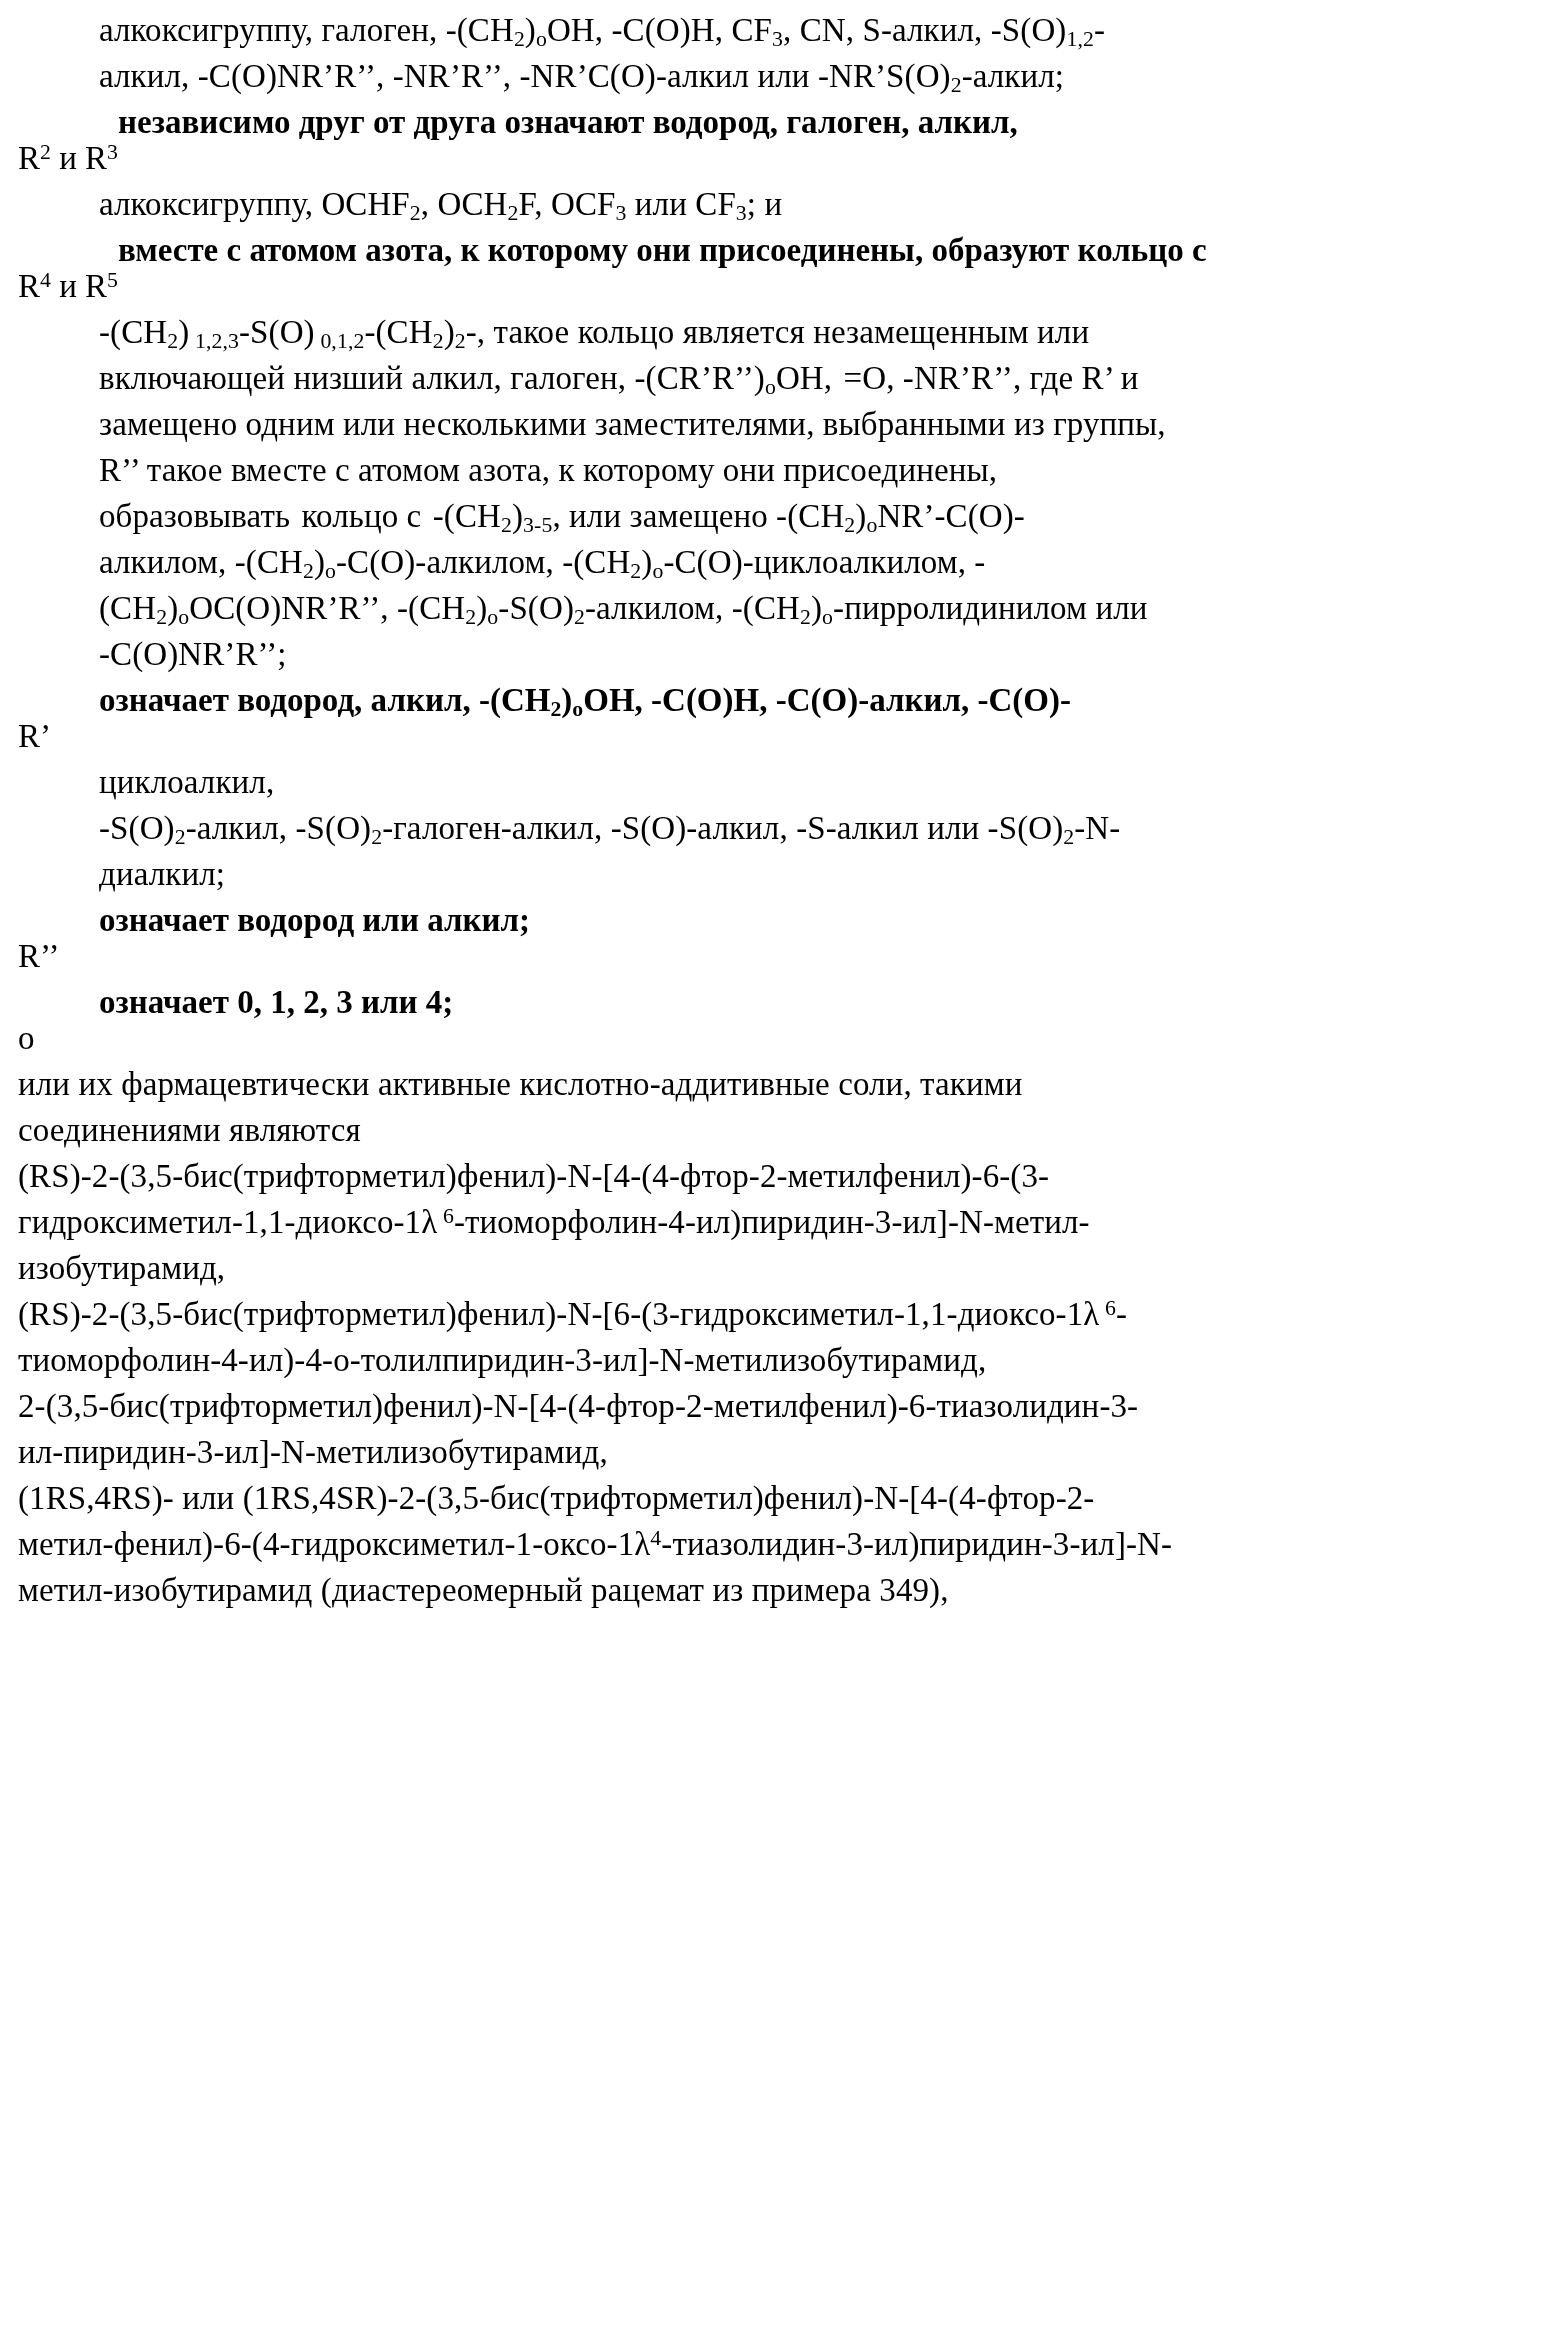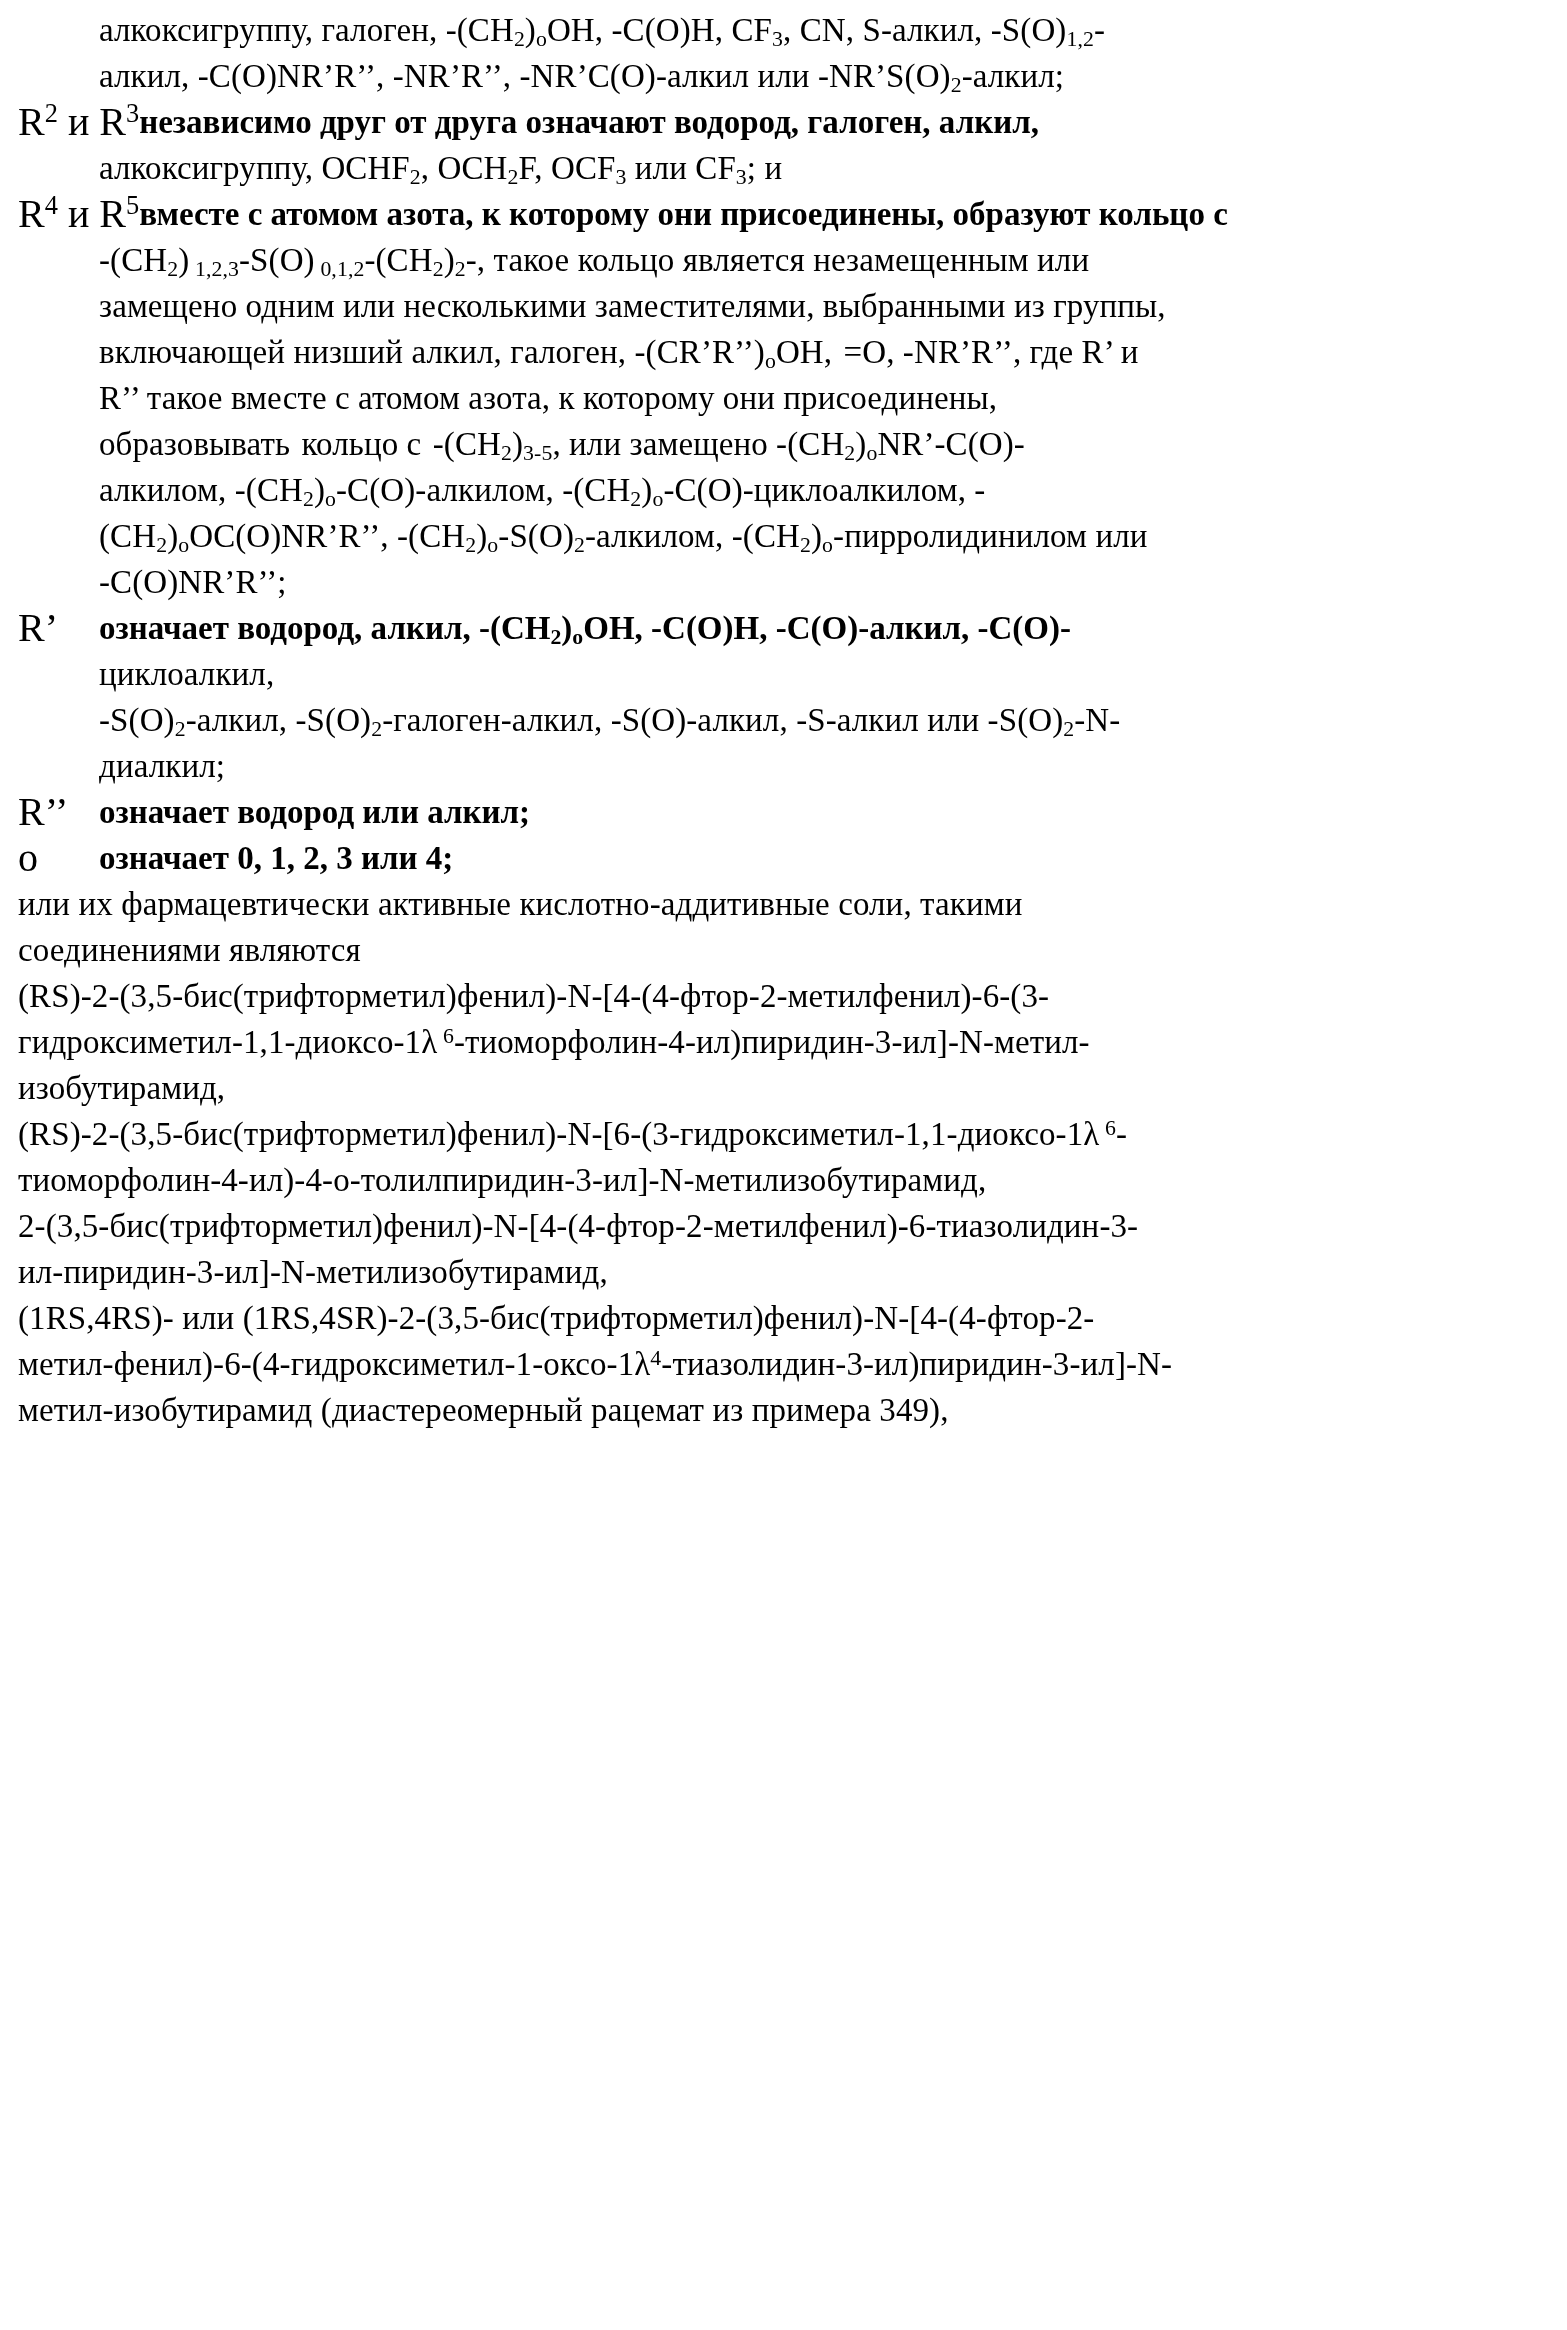--- a/index.html
+++ b/index.html
@@ -36,22 +36,23 @@
   }
   
   .defrow {
     display: flex;
     align-items: flex-start;
     white-space: nowrap;
   }
   .defrow .lbl {
     flex: 0 0 auto;
     min-width: 81px;
-    font-size: 40px;
+    font-size: 33px;
     line-height: 46px;
+    margin-top: 36px;
   }
   .defrow .txt {
     flex: 1 1 auto;
     font-size: 33px;
     line-height: 46px;
     font-weight: bold;
   }
   .ind1 { padding-left: 81px; }
   .ind0 { padding-left: 0px; }
 
@@ -86,22 +87,22 @@
       </div>
       <div class="line ind1">алкоксигруппу, OCHF<sub>2</sub>, OCH<sub>2</sub>F, OCF<sub>3</sub> или CF<sub>3</sub>; и</div>
     </div>
 
     <div>
       <div class="defrow">
         <div class="lbl">R<sup>4</sup> и R<sup>5</sup></div>
         <div class="txt">вместе с атомом азота, к которому они присоединены, образуют кольцо с</div>
       </div>
       <div class="line ind1">-(CH<sub>2</sub>)<span class="spc"></span><sub>1,2,3</sub>-S(O)<span class="spc"></span><sub>0,1,2</sub>-(CH<sub>2</sub>)<sub>2</sub>-, такое кольцо является незамещенным или</div>
+      <div class="line ind1">включающей низший алкил, галоген, -(CR’R’’)<sub>o</sub>OH,<span class="spc-lg"></span>=O, -NR’R’’, где R’ и</div>
       <div class="line ind1">замещено одним или несколькими заместителями, выбранными из группы,</div>
-      <div class="line ind1">включающей низший алкил, галоген, -(CR’R’’)<sub>o</sub>OH,<span class="spc-lg"></span>=O, -NR’R’’, где R’ и</div>
       <div class="line ind1">R’’ такое вместе с атомом азота, к которому они присоединены,</div>
       <div class="line ind1">образовывать<span class="spc-lg"></span>кольцо с<span class="spc-lg"></span>-(CH<sub>2</sub>)<sub>3-5</sub>, или замещено -(CH<sub>2</sub>)<sub>o</sub>NR’-C(O)-</div>
       <div class="line ind1">алкилом, -(CH<sub>2</sub>)<sub>o</sub>-C(O)-алкилом, -(CH<sub>2</sub>)<sub>o</sub>-C(O)-циклоалкилом, -</div>
       <div class="line ind1">(CH<sub>2</sub>)<sub>o</sub>OC(O)NR’R’’, -(CH<sub>2</sub>)<sub>o</sub>-S(O)<sub>2</sub>-алкилом, -(CH<sub>2</sub>)<sub>o</sub>-пирролидинилом или</div>
       <div class="line ind1">-C(O)NR’R’’;</div>
     </div>
 
     <div>
       <div class="defrow">
         <div class="lbl">R’</div>

